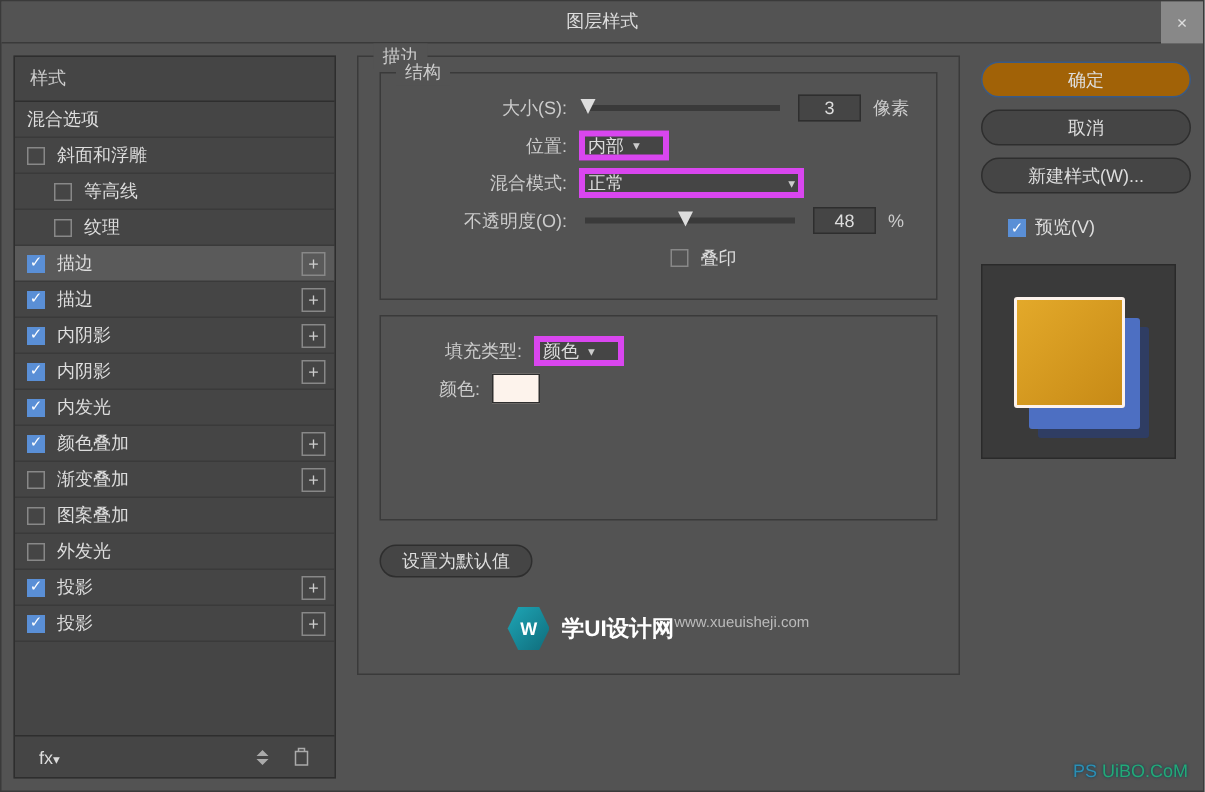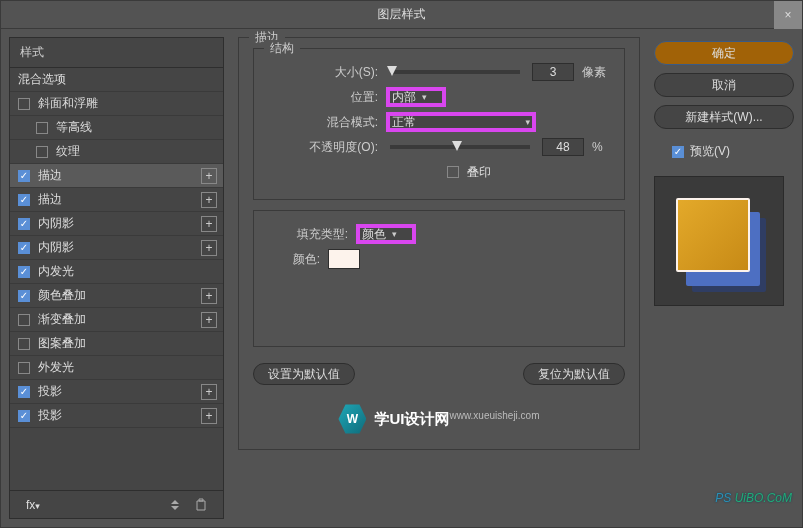--- a/index.html
+++ b/index.html
@@ -31,38 +31,38 @@
 .slider.long{flex:0 0 140px}
 .slider .thumb{position:absolute;top:-4px;width:0;height:0;border-left:5px solid transparent;border-right:5px solid transparent;border-top:10px solid #ddd}
 .input{width:42px;height:18px;background:#454545;border:1px solid #2e2e2e;color:#ddd;text-align:center}
 .unit{color:#ccc}
 .select{height:20px;background:#454545;border:4px solid #d946ef;display:flex;align-items:center;padding:0 2px;gap:6px}
 .select .arrow{font-size:9px;color:#ccc}
 .cbox{width:12px;height:12px;border:1px solid #888;display:inline-flex;align-items:center;justify-content:center}
 .cbox.checked{background:#5a8fd6;border-color:#5a8fd6}
 .cbox.checked::after{content:"✓";color:#fff;font-size:10px}
 .swatch{width:32px;height:20px;background:#fdf3ec;border:1px solid #2e2e2e}
-.btn-row{display:flex;gap:20px;justify-content:space-between;margin-top:16px}
+.btn-row{display:flex;gap:20px;justify-content:flex-start;margin-top:16px}
 .btn{height:22px;padding:0 14px;background:#454545;border:1px solid #2e2e2e;border-radius:11px;display:flex;align-items:center;color:#ddd}
 .watermark{display:flex;align-items:center;justify-content:center;gap:8px;margin-top:18px}
 .wm-hex{width:28px;height:32px;background:linear-gradient(135deg,#1fa8b8,#0f6b7a);clip-path:polygon(25% 5%,75% 5%,100% 50%,75% 95%,25% 95%,0 50%);display:flex;align-items:center;justify-content:center;color:#fff;font-weight:bold}
 .wm-text{display:flex;flex-direction:row}
 .wm-text .t1{font-size:15px;color:#fff;font-weight:bold}
 .wm-text .t2{font-size:10px;color:#bbb}
 .right{width:140px;display:flex;flex-direction:column;gap:8px;padding:4px 0}
 .rbtn{height:24px;border:1px solid #2e2e2e;border-radius:12px;background:#454545;display:flex;align-items:center;justify-content:center;color:#ddd}
 .rbtn.primary{background:#a16207;border-color:#3a5a85;color:#fff}
 .preview-row{display:flex;align-items:center;gap:6px;margin:6px 0 4px 18px}
 .preview-box{width:130px;height:130px;background:#3a3a3a;border:1px solid #2a2a2a;display:flex;align-items:center;justify-content:center;position:relative;margin-top:4px}
 .stack{position:relative;width:86px;height:86px}
 .stack .l{position:absolute;width:74px;height:74px;border-radius:2px}
 .stack .l3{right:-4px;bottom:-8px;background:#2f3d63}
 .stack .l2{right:2px;bottom:-2px;background:#4d6fc2}
 .stack .l1{left:0;top:0;background:linear-gradient(135deg,#e3a92a,#c78a16);border:2px solid #fdf3ec}
-.foot-wm{position:absolute;right:10px;bottom:21px;font-size:16px;font-style:italic;color:#2b8fb5;text-shadow:0 0 2px #0a3a50}
+.foot-wm{position:absolute;right:10px;bottom:4px;font-size:16px;color:#2b8fb5;text-shadow:0 0 2px #0a3a50}
 .foot-wm .p1{color:#2b8fb5}
 .foot-wm .p2{color:#2a7}
 svg{display:block}
 </style>
 </head>
 <body>
 
 <div class="window">
   <div class="titlebar">
     <span class="title">图层样式</span>
@@ -223,23 +223,20 @@
             <span class="lbl-right" style="width:52px">颜色:</span>
             <div class="swatch"></div>
           </div>
           <div style="height:60px"></div>
         </div>
 
         <div class="btn-row">
           <div class="btn">
               <span>设置为默认值</span>
             </div>
-          <div class="btn">
-              <span>复位为默认值</span>
-            </div>
         </div>
 
         <div class="watermark">
           <div class="wm-hex">W</div>
           <div class="wm-text">
             <span class="t1">学UI设计网</span>
             <span class="t2">www.xueuisheji.com</span>
           </div>
         </div>
       </div>

